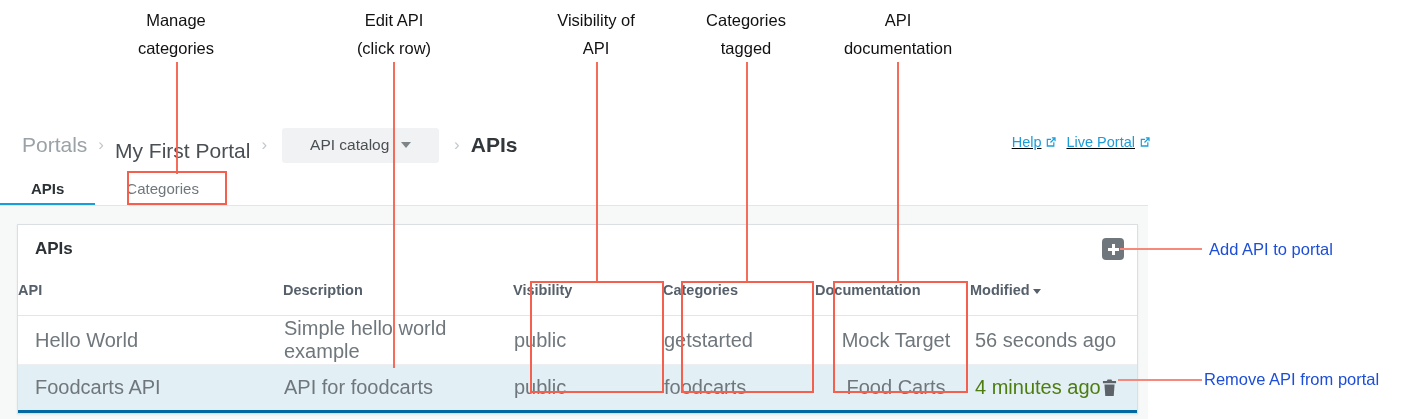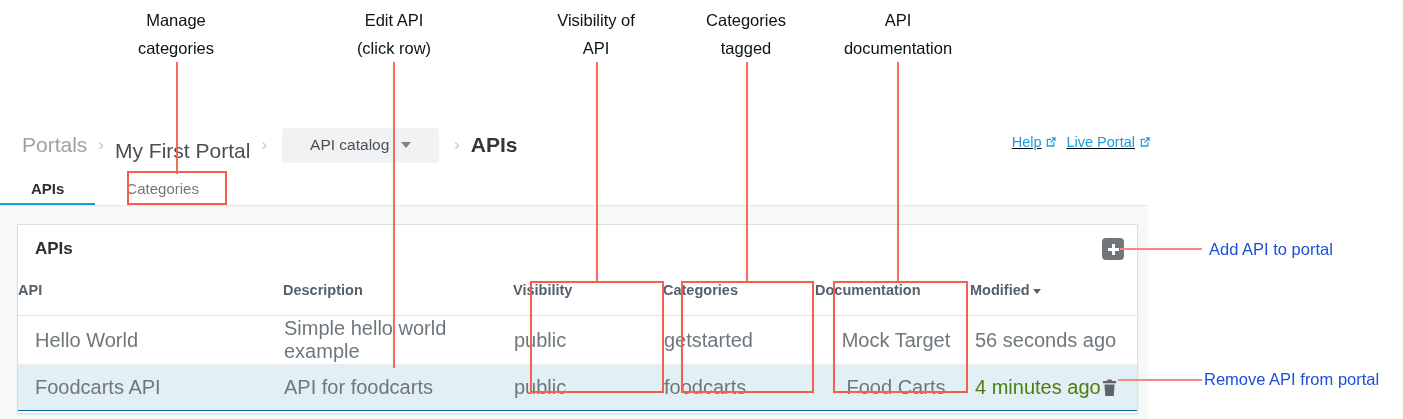--- a/index.html
+++ b/index.html
@@ -177,21 +177,21 @@
     border-bottom:1px solid #e3e6e8;
     height:24px;
   }
   table.grid td{
     font-size:20px;
     color:#6f777c;
     height:43px;
     border-bottom:1px solid #eceef0;
     vertical-align:middle;
   }
-  tr.sel td{background:#e2eff5;border-bottom:1px solid #0369a1;}
+  tr.sel td{background:#e2eff5;border-bottom:3px solid #0369a1;}
   tr.sel td.faded{color:#4d7c0f;}
   .c-api{width:265px;padding-left:17px;}
   .c-desc{width:230px;}
   .c-vis{width:150px;text-align:left;}
   .c-cat{width:152px;text-align:left;}
   .c-doc{width:155px;text-align:center;padding-left:8px;}
   .c-mod{width:auto;padding-left:5px;}
   th.c-api{padding-left:17px;}
   .sort-caret{
     display:inline-block;

